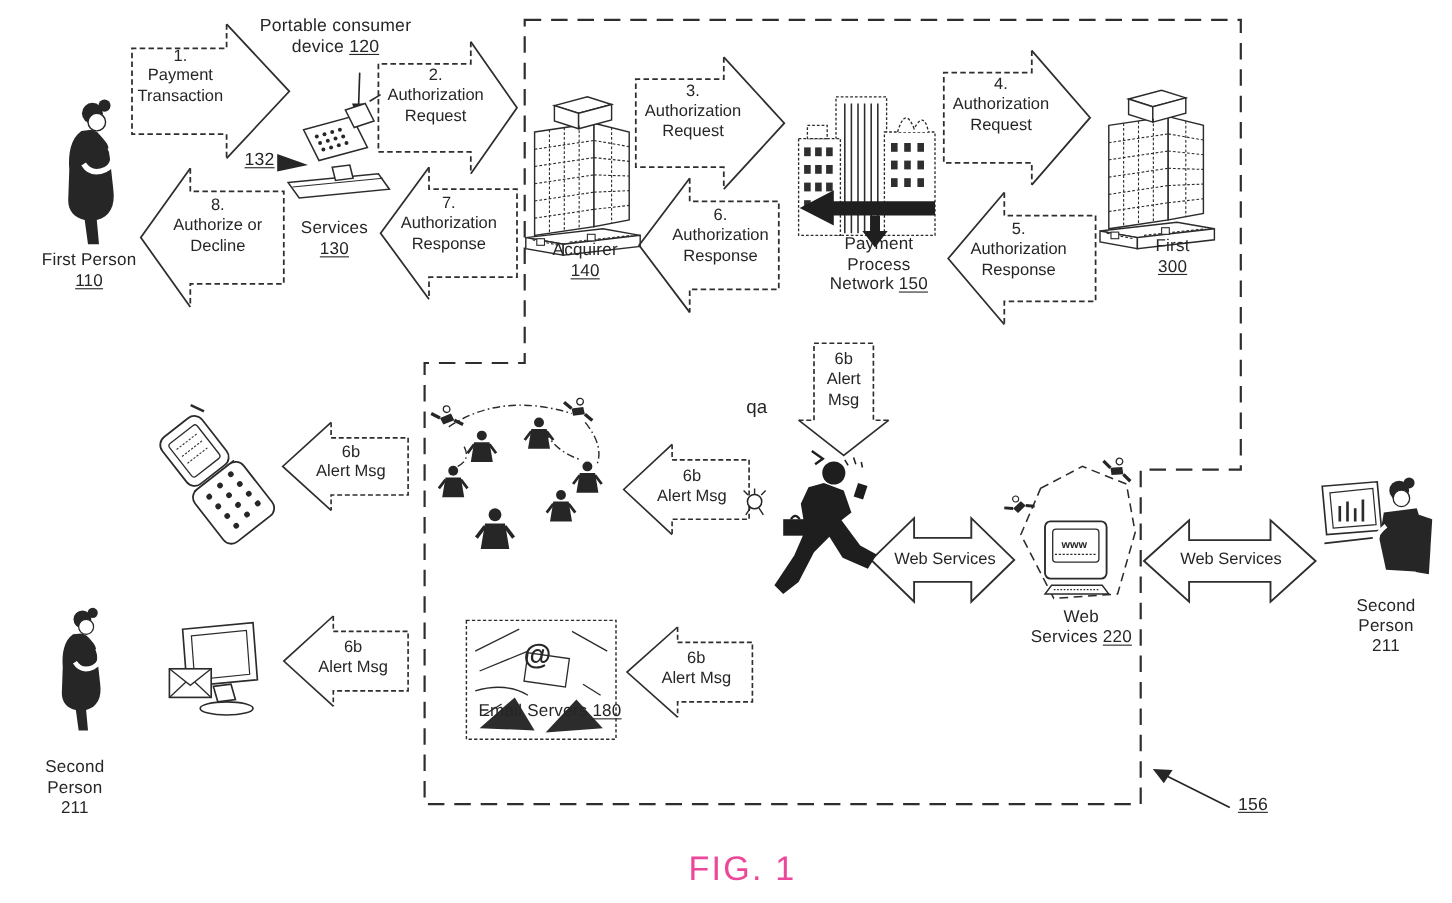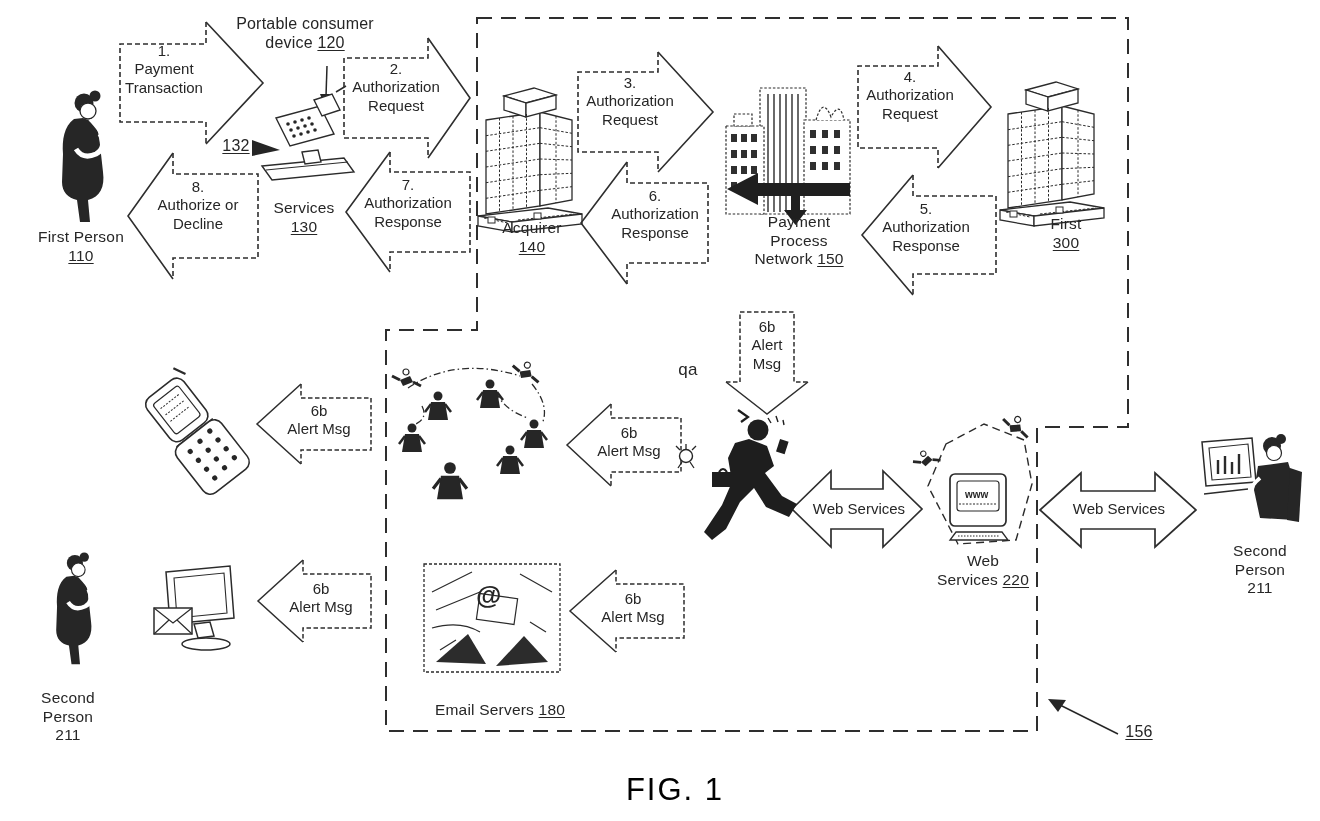--- a/index.html
+++ b/index.html
@@ -2,21 +2,21 @@
 <html><head>
 <meta charset="utf-8">
 <style>
   html,body{margin:0;padding:0;background:#fff}
   #stage{position:relative;width:1320px;height:821px;background:#fff;overflow:hidden;
          font-family:"Liberation Sans",sans-serif;color:#262626}
   #diagram-svg{position:absolute;left:0;top:0}
   .lbl{position:absolute;text-align:center;font-size:15.5px;line-height:1.2;letter-spacing:.2px;color:#262626}
   .arrowtxt{position:absolute;text-align:center;font-size:15px;line-height:1.22;color:#262626}
   .ref{text-decoration:underline;text-underline-offset:2px}
-  .fig-caption{position:absolute;text-align:center;font-size:31px;letter-spacing:2px;color:#000000}
+  .fig-caption{position:absolute;text-align:center;font-size:31px;letter-spacing:2px;color:#ec4899}
   svg text{font-family:"Liberation Sans",sans-serif;fill:#262626}
 </style>
 </head>
 <body>
 
 <div id="stage">
 
 <svg id="diagram-svg" width="1320" height="821" viewBox="0 0 1320 821">
   <defs>
     <g id="tower">
@@ -414,21 +414,21 @@
     <span>Person</span><br>
     <span>211</span>
   </div>
 
 
   <div class="arrowtxt" style="left:268px;top:580px;width:106px">
     <span>6b</span><br>
     <span>Alert Msg</span>
   </div>
 
-  <div class="lbl" style="left:414px;top:701px;width:172px">
+  <div class="lbl" style="left:414px;top:638px;width:172px">
     <span>Email Servers</span>
     <span class="ref">180</span>
   </div>
 
   <div class="arrowtxt" style="left:580px;top:590px;width:106px">
     <span>6b</span><br>
     <span>Alert Msg</span>
   </div>
 
   <div class="lbl ref" style="left:1116px;top:722px;width:46px;font-size:16px">156</div>

